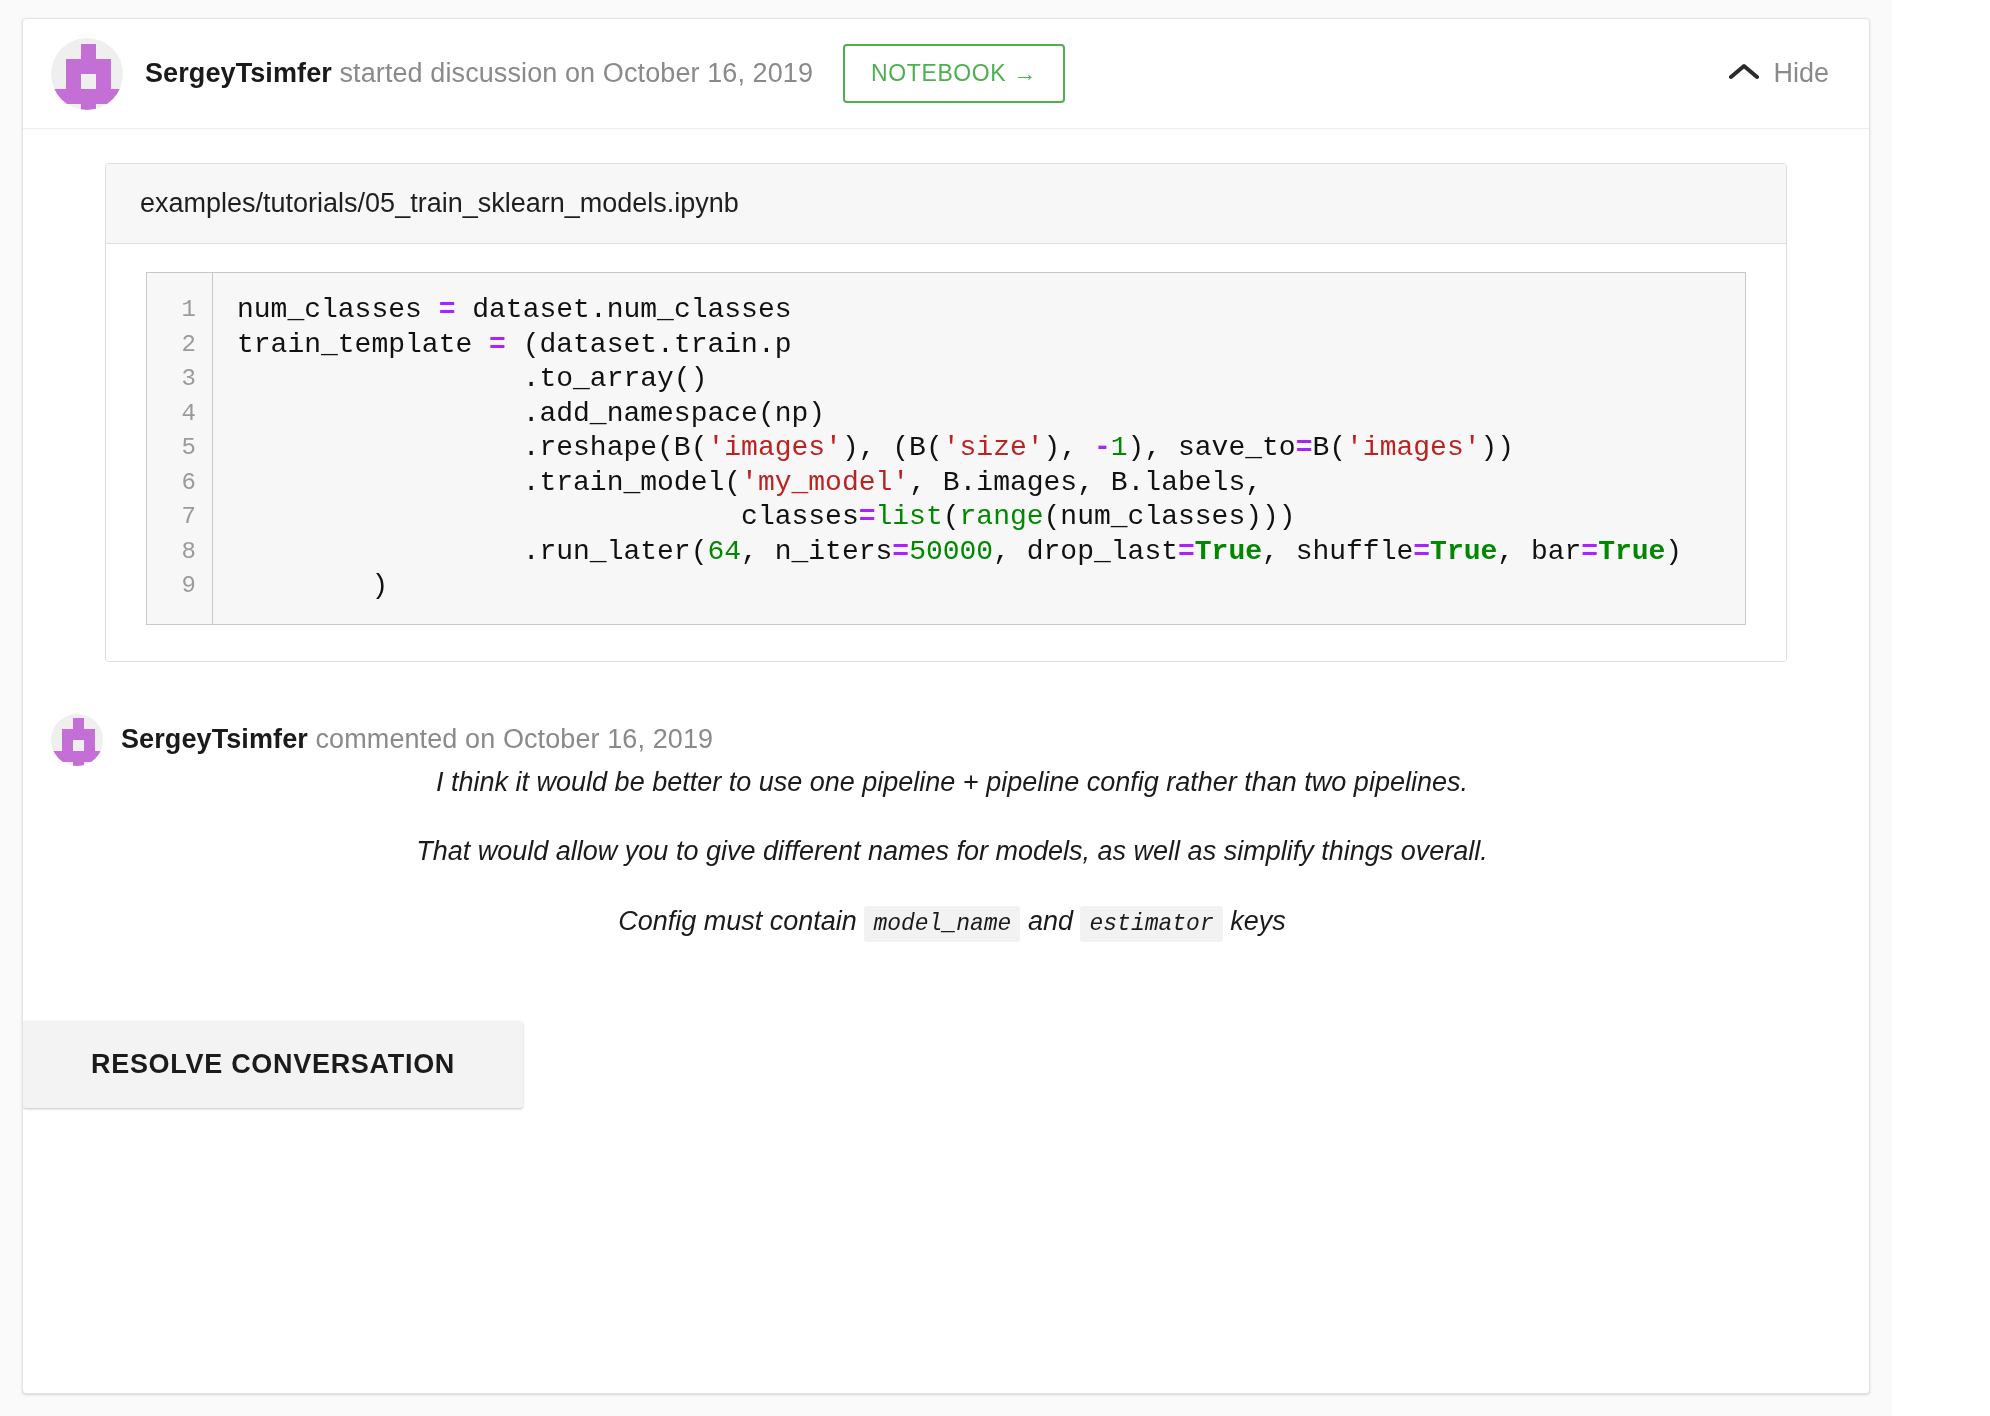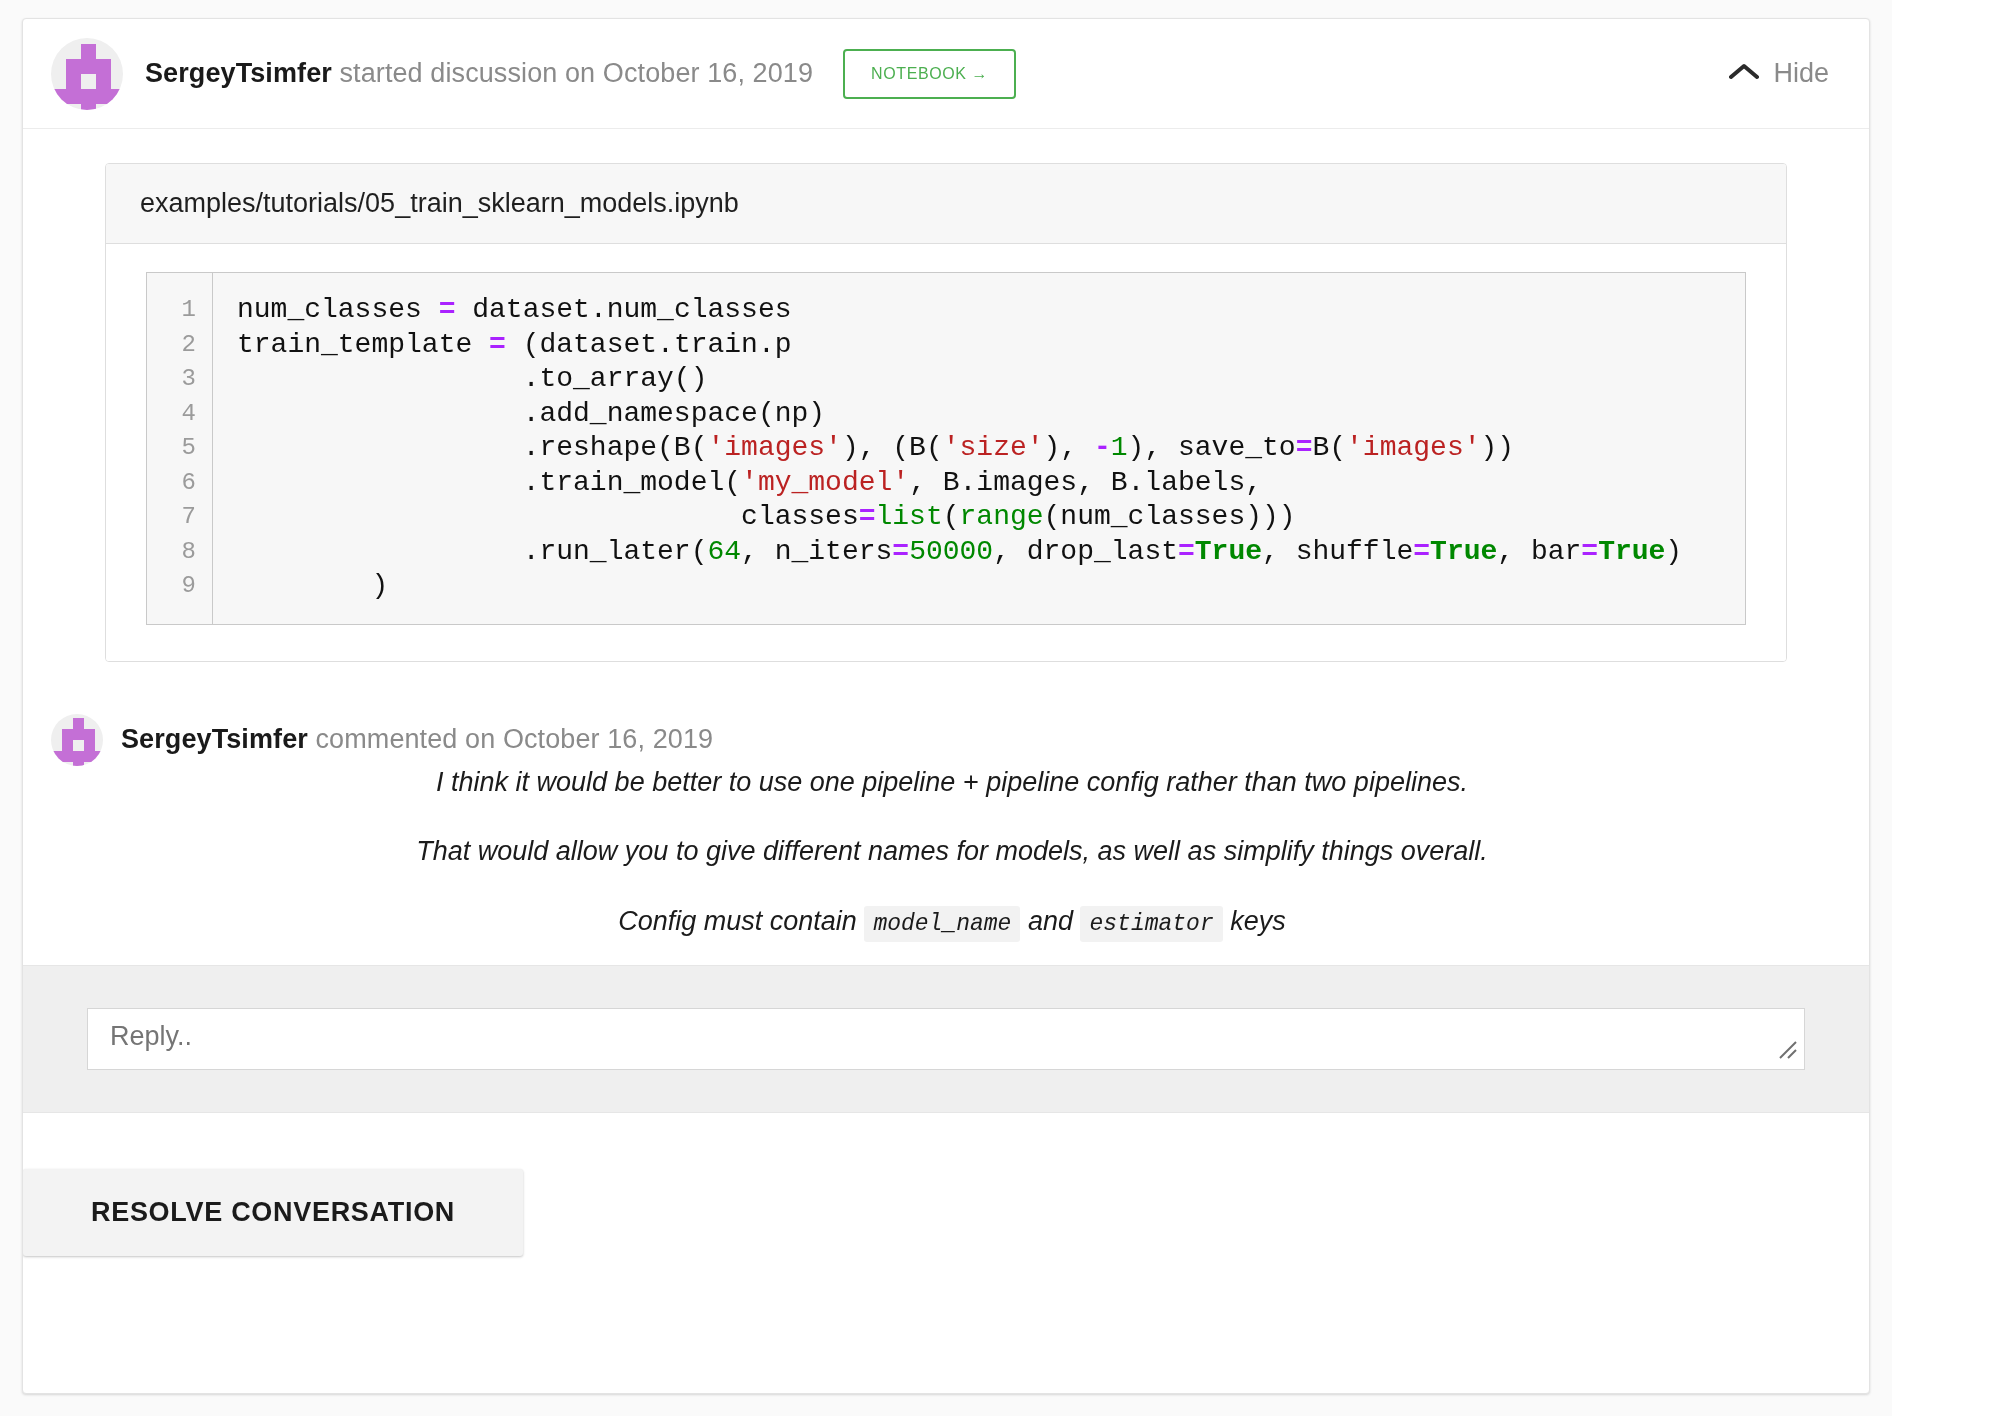--- a/index.html
+++ b/index.html
@@ -46,21 +46,21 @@
   .hdr-text { font-size: 27px; color:#8a8a8a; white-space:nowrap; letter-spacing:.1px;}
   .hdr-text .user { color:#1a1a1a; font-weight:700; }
 
   .nb-btn {
     margin-left: 30px;
     display:inline-flex; align-items:center; justify-content:center;
     border: 2px solid #4caf50;
     border-radius: 4px;
     color:#4caf50;
     background: #fff;
-    font-size: 16px;
+    font-size: 23px;
     font-weight: 500;
     letter-spacing: .6px;
     padding: 14px 26px;
     cursor: pointer;
     white-space:nowrap;
   }
   .hide-ctl {
     margin-left:auto;
     display:flex; align-items:center; gap:14px;
     color:#8a8a8a; font-size:27px;
@@ -244,29 +244,19 @@
           <span class="user">SergeyTsimfer</span><span> commented on </span><span>October 16, 2019</span>
         </div>
       </div>
       <div class="c-text">
         <p>I think it would be better to use one pipeline + pipeline config rather than two pipelines.</p>
         <p>That would allow you to give different names for models, as well as simplify things overall.</p>
         <p><span>Config must contain </span><code class="inline">model_name</code><span> and </span><code class="inline">estimator</code><span> keys</span></p>
       </div>
     </div>
 
-    <div class="reply-band">
-      <div class="reply-wrap">
-        <textarea class="reply-box" placeholder="Reply.." style=""></textarea>
-        <span class="resize-grip">
-          <svg width="22" height="22" viewBox="0 0 22 22">
-              <path d="M3 19 L19 3 M11 19 L19 11" stroke="#707070" stroke-width="2" fill="none"></path>
-            </svg>
-        </span>
-      </div>
-    </div>
 
     <div class="footer">
       <button class="resolve-btn">RESOLVE CONVERSATION</button>
     </div>
 
   </div>
 </div>
 
 </body></html>

